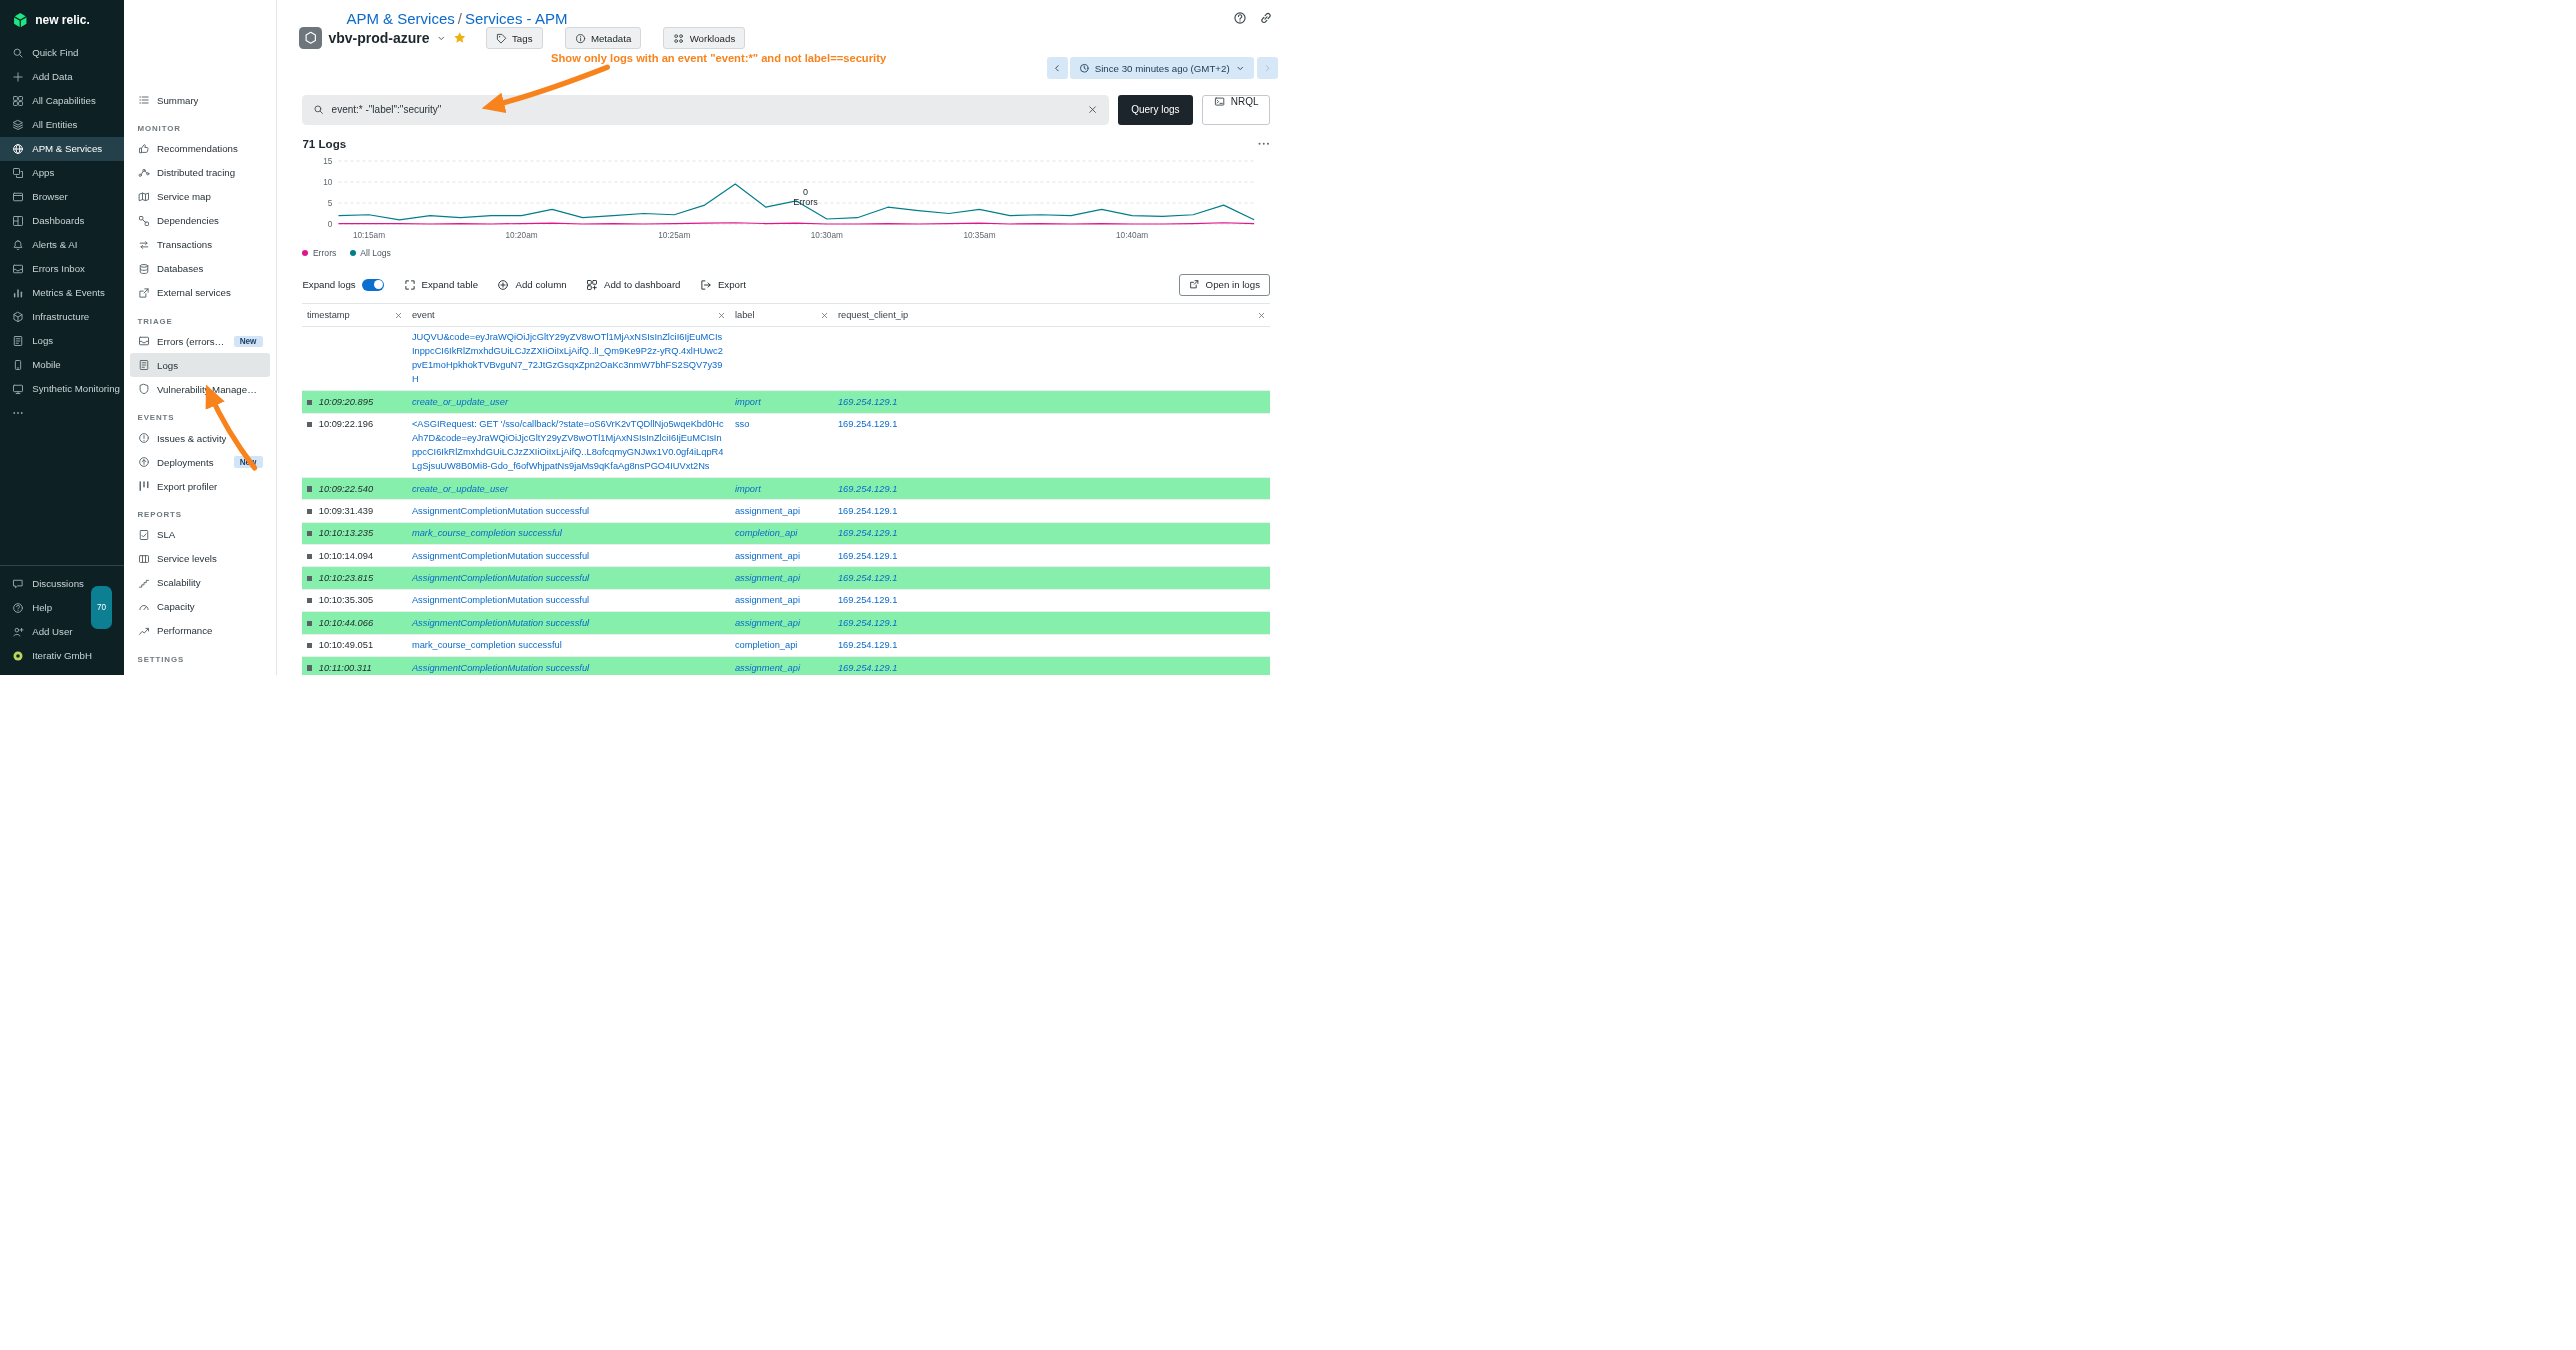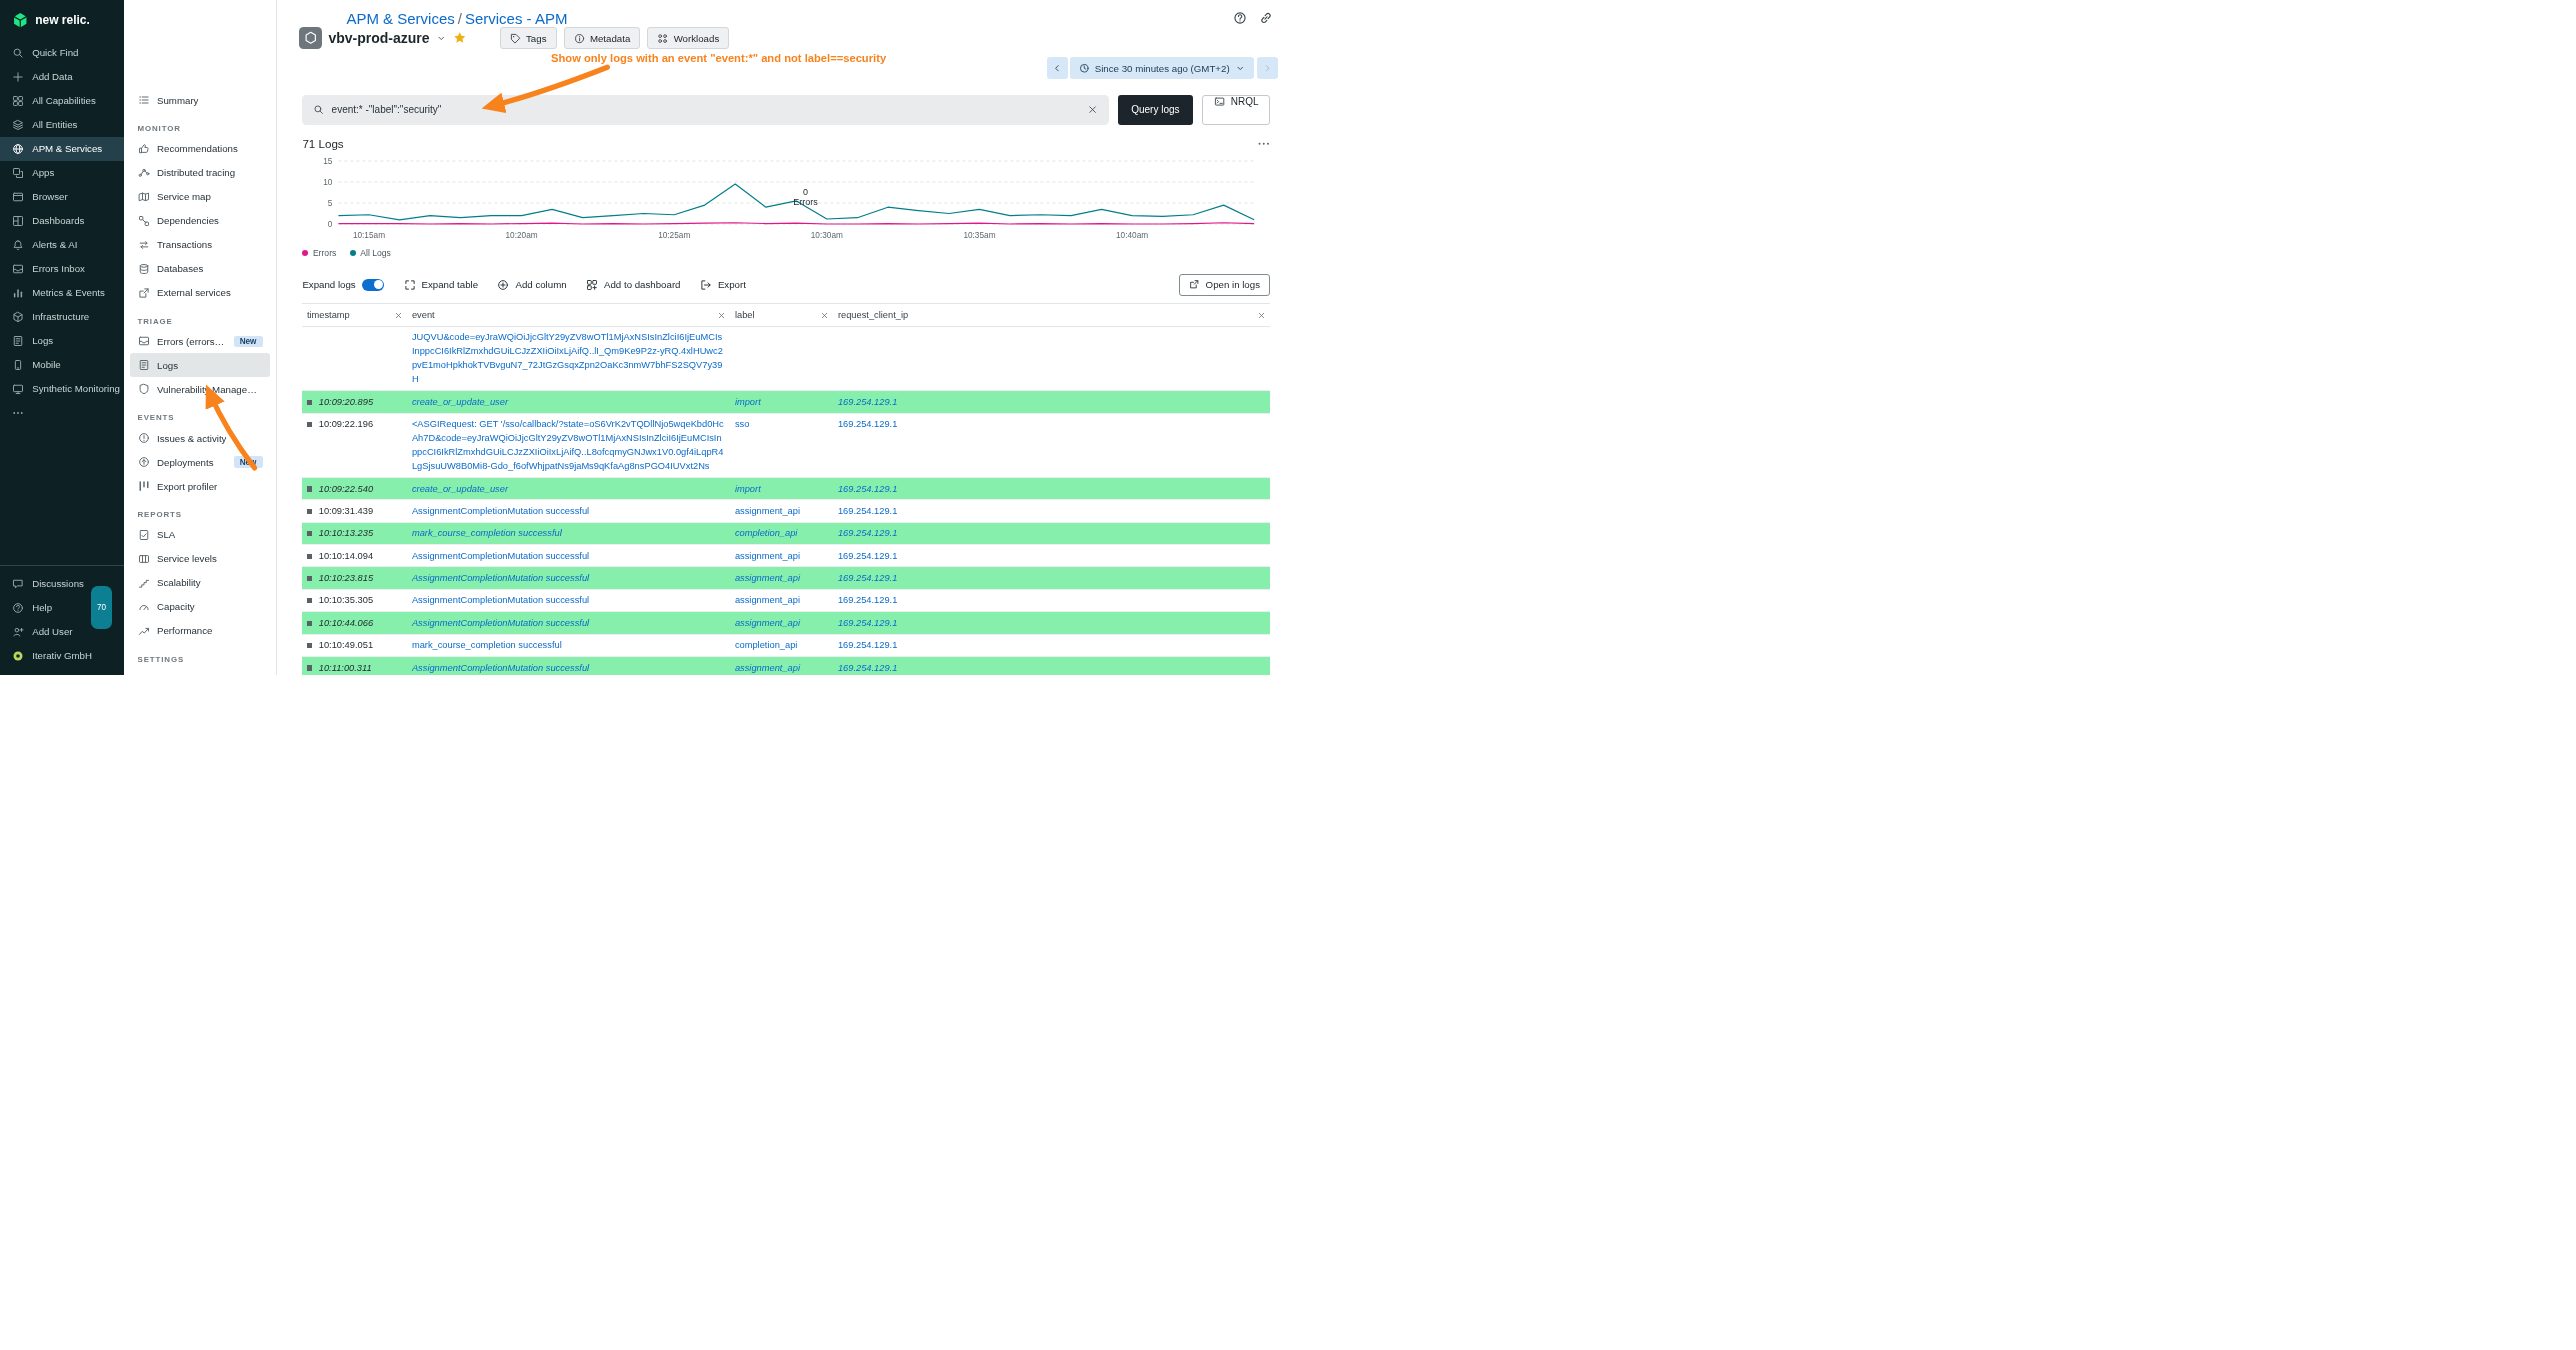--- a/index.html
+++ b/index.html
@@ -39,21 +39,21 @@
   
   .main { flex:1; position:relative; overflow:hidden; background:#fff; }
   .breadcrumb { position:absolute; top:9.7px; left:25.4px; font-size:15px; color:#67727a;margin-left:44px; }
   .breadcrumb .sep { margin:0 3px; }
   .title-row { position:absolute; top:27px; left:22.4px; display:flex; align-items:center; gap:6.7px; }
   .entity-badge { width:22.4px; height:22.4px; border-radius:4.5px; background:#6d767b; display:flex; align-items:center; justify-content:center; }
   .entity-badge .ic { width:13.5px; height:13.5px; color:#fff; }
   .entity-title { font-size:14px; margin:0; font-weight:700; color:#1d262b; }
   .caret { color:#39464c; width:10.5px; height:10.5px; cursor:pointer; }
   .star { width:13.5px; height:13.5px; cursor:pointer; }
-  .pills { display:flex; gap:7px; margin-left:26px; }
+  .pills { display:flex; gap:22px; margin-left:12px; }
   .pill { display:flex; align-items:center; gap:5.2px; background:#eef0f1; border:0.7px solid #d3d7d9; border-radius:3px; height:22.4px; padding:0 9px; font-size:9.7px; font-family:inherit; color:#21292e; cursor:pointer; }
   .pill .ic { color:#39464c; width:11.2px; height:11.2px; }
   .top-icons { position:absolute; top:10.5px; right:15px; display:flex; gap:12px; color:#39464c; }
   .top-icons .ic { width:14px; height:14px; cursor:pointer; }
   .time-picker { position:absolute; top:57px; right:10.5px; display:flex; gap:2.2px; }
   .tp-seg { display:flex; align-items:center; gap:5.2px; background:#d6e7f8; border:none; border-radius:3px; height:22.4px; font-size:9.7px; color:#1d3a50; font-family:inherit; cursor:pointer; }
   .tp-btn { width:21px; justify-content:center; }
   .tp-main { padding:0 9px; }
   .tp-seg .ic { width:10.5px; height:10.5px; }
   .tp-seg.disabled { color:#9fb4c6; }
@@ -64,21 +64,21 @@
   .query-row { display:flex; gap:9px; margin-top:4.5px; align-items:center; }
   .search-box { flex:1; height:30px; background:#e9ebec; border-radius:4.5px; display:flex; align-items:center; padding:0 10.5px; gap:7.5px; cursor:text; }
   .search-box .ic { color:#444f55; width:11.2px; height:11.2px; }
   .query-text { font-size:10px; color:#28323a; flex:1; }
   .clear-x { color:#444f55; cursor:pointer; width:11.2px; height:11.2px; }
   .btn-dark { height:30px; background:#1d252c; color:#fff; border:none; border-radius:3px; padding:0 13.5px; font-size:10px; font-family:inherit; cursor:pointer; }
   .btn-light { height:30px; background:#fff; border:0.7px solid #c3c9cc; border-radius:3px; padding:0 10.5px; font-size:10px; display:flex; align-items:flex-start; gap:6px; font-family:inherit; cursor:pointer; color:#21292e; }
   .btn-light .ic { width:11.2px; height:11.2px; color:#39464c; }
 
   .count-row { display:flex; align-items:center; margin-top:12px; }
-  .count-row h2 { font-size:11.6px; margin:0; font-weight:400; }
+  .count-row h2 { font-size:11.6px; margin:0; font-weight:700; }
   .count-row .ic { margin-left:auto; color:#5d686e; width:13.5px; height:13.5px; cursor:pointer; }
 
   #chart-svg { display:block; width:100%; height:87px; margin-top:4.5px; }
   .ax { font-size:11px; fill:#5d686e; font-family:"Liberation Sans", sans-serif; }
   .anno { font-size:12px; fill:#222b31; font-family:"Liberation Sans", sans-serif; }
 
   .legend { display:flex; gap:13.5px; margin-top:6px; align-items:center; }
   .lg-item { display:flex; align-items:center; gap:4.5px; font-size:8.6px; color:#4a565c; cursor:pointer; }
   .lg-item .dot { width:6px; height:6px; border-radius:50%; display:inline-block; }
 

